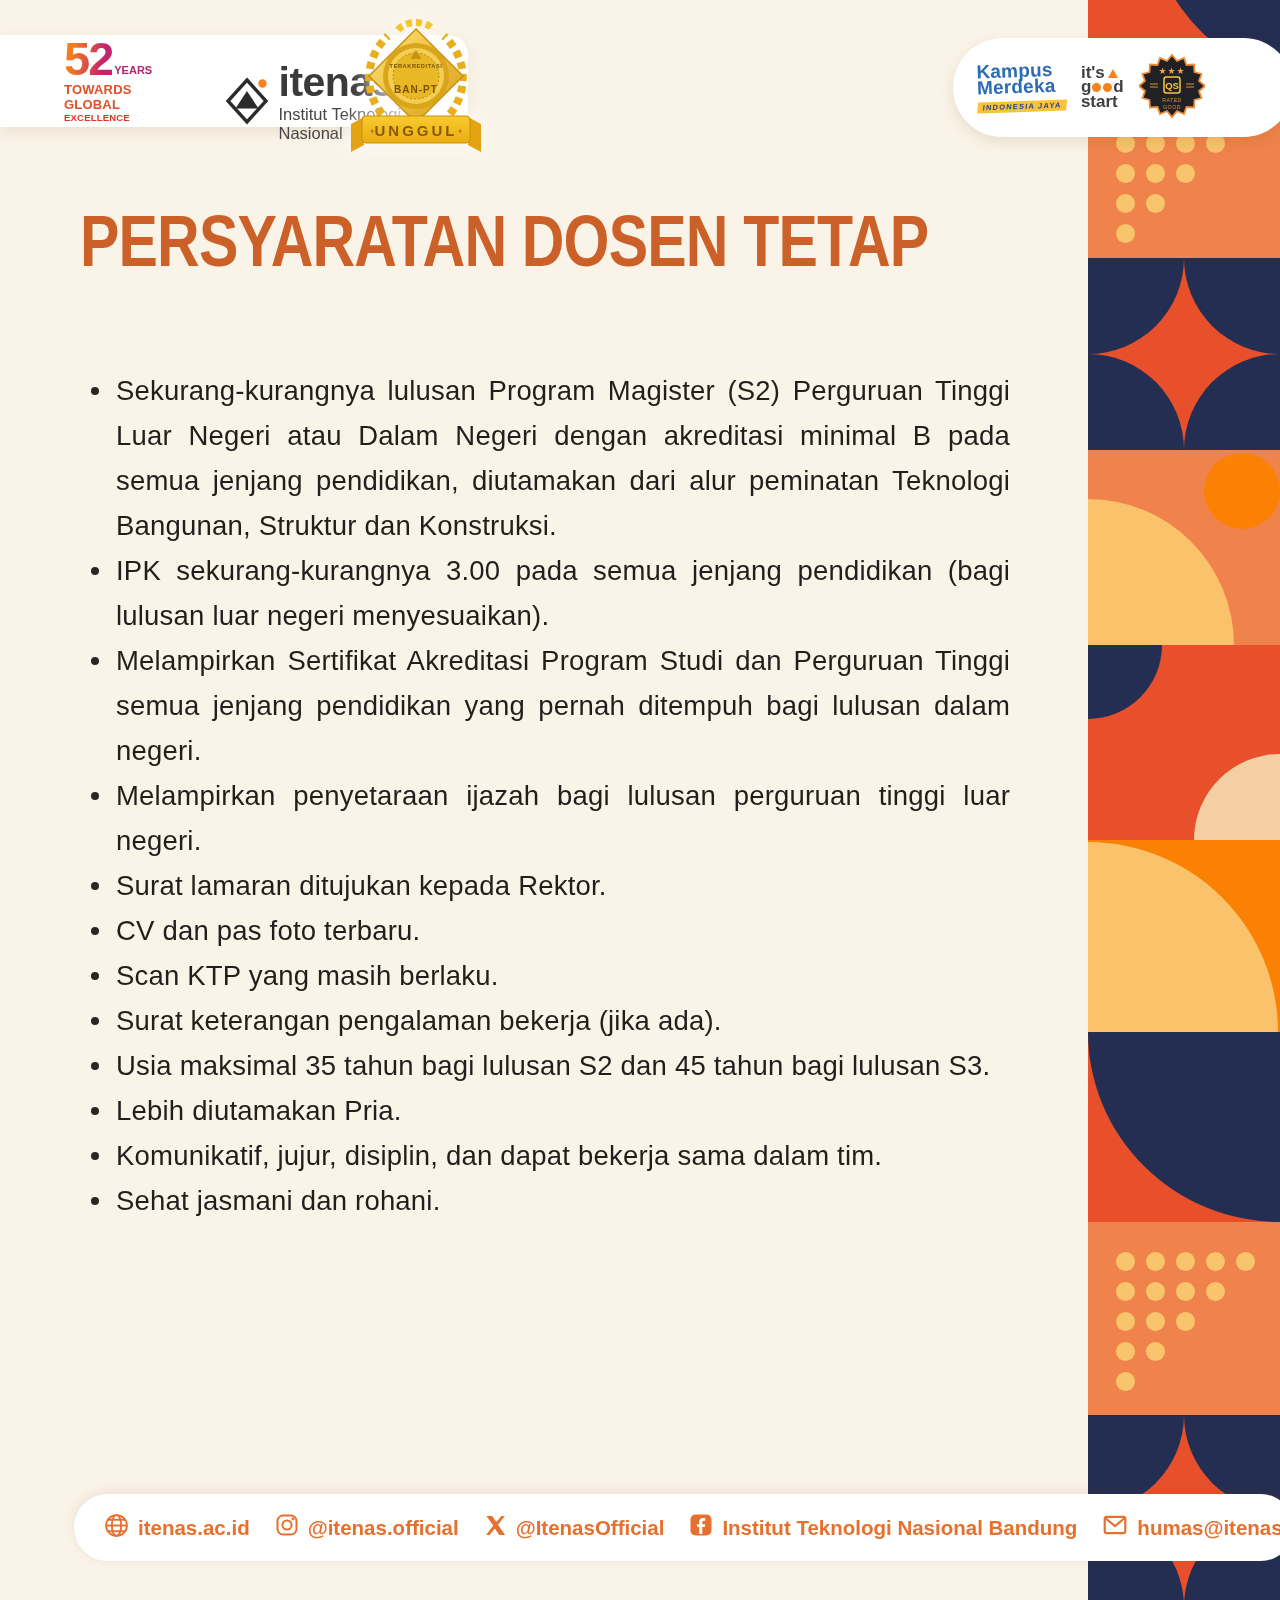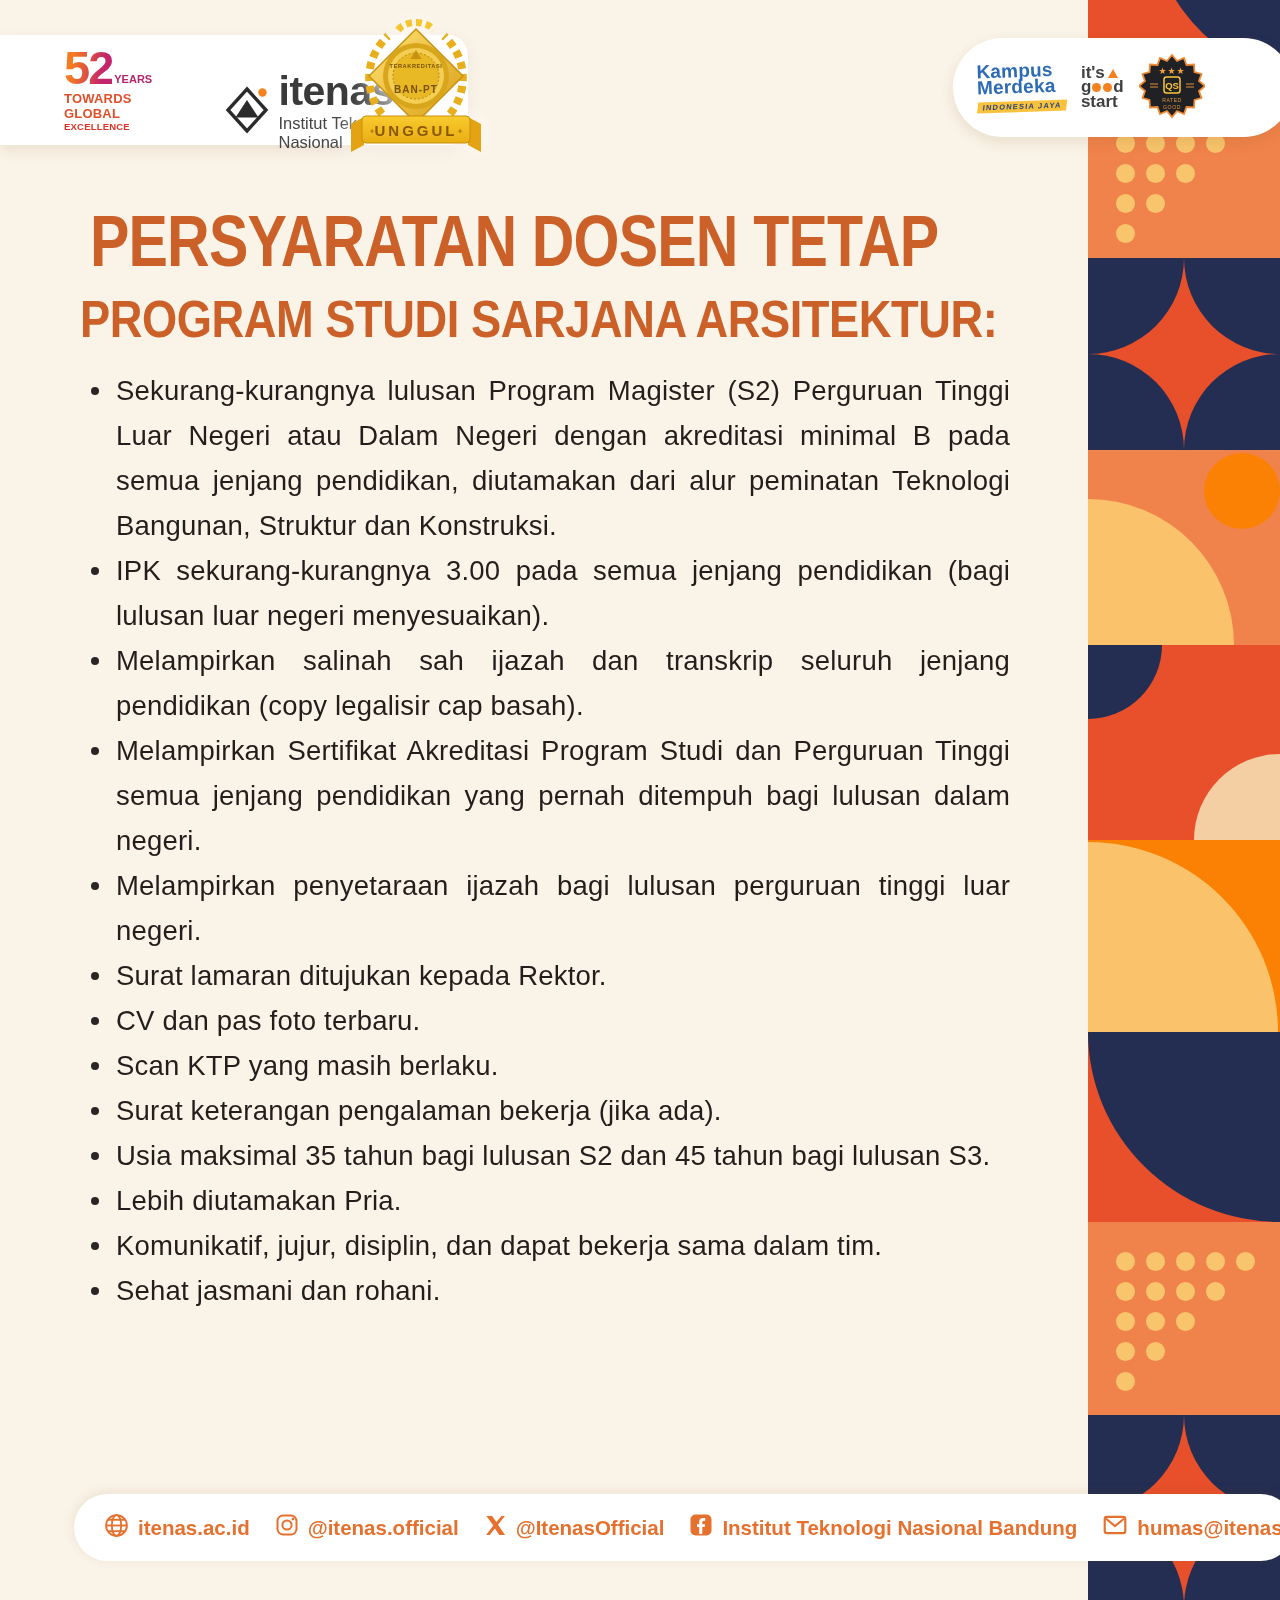--- a/index.html
+++ b/index.html
@@ -34,21 +34,21 @@
   .t4{ top:645px; height:195px; background:#E8502B; }
   .t4 .navyq{ position:absolute; left:0; top:0; width:74px; height:74px; background:#242E52; border-bottom-right-radius:100%; }
   .t4 .tanq{ position:absolute; right:0; bottom:0; width:86px; height:86px; background:#F3CFA3; border-top-left-radius:100%; }
   .t5{ top:840px; height:192px; background:#FB8104; }
   .t5 .quarter{ position:absolute; left:0; bottom:0; width:190px; height:190px; background:#F9C26B; border-top-right-radius:100%; }
   .t6{ top:1032px; height:190px; background:#E8502B; }
   .t6 .curve{ position:absolute; inset:0; background:#242E52; border-bottom-left-radius:100% 100%; }
 
   
   .header-card{
-    position:absolute; left:0; top:35px; width:468px; height:110px; background:#fff;
+    position:absolute; left:0; top:35px; width:468px; height:92px; background:#fff;
     border-radius:0 20px 20px 0; box-shadow:0 5px 14px rgba(110,70,20,.10);
     display:flex; align-items:center; padding-left:64px; gap:34px; z-index:3;
   }
   .logo52 .big-row{ display:flex; align-items:flex-end; }
   .logo52 .num{
     font-size:47px; font-weight:bold; line-height:.85;
     background:linear-gradient(100deg,#F47B20 20%,#C3246B 80%);
     -webkit-background-clip:text; background-clip:text; color:transparent; letter-spacing:-2px;
   }
   .logo52 .yrs{ font-size:11px; font-weight:bold; color:#B1256B; margin-left:2px; line-height:1.4; }
@@ -275,27 +275,25 @@
         <rect x="25" y="24" width="16" height="16" rx="2.5" fill="none" stroke="#F9C440" stroke-width="1.5"></rect>
         <text x="33" y="36" text-anchor="middle" font-size="9.5" font-weight="bold" fill="#F9C440">QS</text>
         <text x="33" y="49" text-anchor="middle" font-size="5.2" fill="#E0903C" letter-spacing=".5">RATED</text>
         <text x="33" y="55.5" text-anchor="middle" font-size="5.2" fill="#E0903C" letter-spacing=".5">GOOD</text>
       </svg>
     </div>
   </div>
 
   <div class="title">
     <div><span class="l1">PERSYARATAN DOSEN TETAP</span></div>
-    <div><span class="l2">PROGRAM STUDI SARJANA ARSITEKTUR:</span></div>
   </div>
 
   <ul class="req">
     <li>Sekurang-kurangnya lulusan Program Magister (S2) Perguruan Tinggi Luar Negeri atau Dalam Negeri dengan akreditasi minimal B pada semua jenjang pendidikan, diutamakan dari alur peminatan Teknologi Bangunan, Struktur dan Konstruksi.</li>
     <li>IPK sekurang-kurangnya 3.00 pada semua jenjang pendidikan (bagi lulusan luar negeri menyesuaikan).</li>
-    <li>Melampirkan salinah sah ijazah dan transkrip seluruh jenjang pendidikan (copy legalisir cap basah).</li>
     <li>Melampirkan Sertifikat Akreditasi Program Studi dan Perguruan Tinggi semua jenjang pendidikan yang pernah ditempuh bagi lulusan dalam negeri.</li>
     <li>Melampirkan penyetaraan ijazah bagi lulusan perguruan tinggi luar negeri.</li>
     <li>Surat lamaran ditujukan kepada Rektor.</li>
     <li>CV dan pas foto terbaru.</li>
     <li>Scan KTP yang masih berlaku.</li>
     <li>Surat keterangan pengalaman bekerja (jika ada).</li>
     <li>Usia maksimal 35 tahun bagi lulusan S2 dan 45 tahun bagi lulusan S3.</li>
     <li>Lebih diutamakan Pria.</li>
     <li>Komunikatif, jujur, disiplin, dan dapat bekerja sama dalam tim.</li>
     <li>Sehat jasmani dan rohani.</li>

